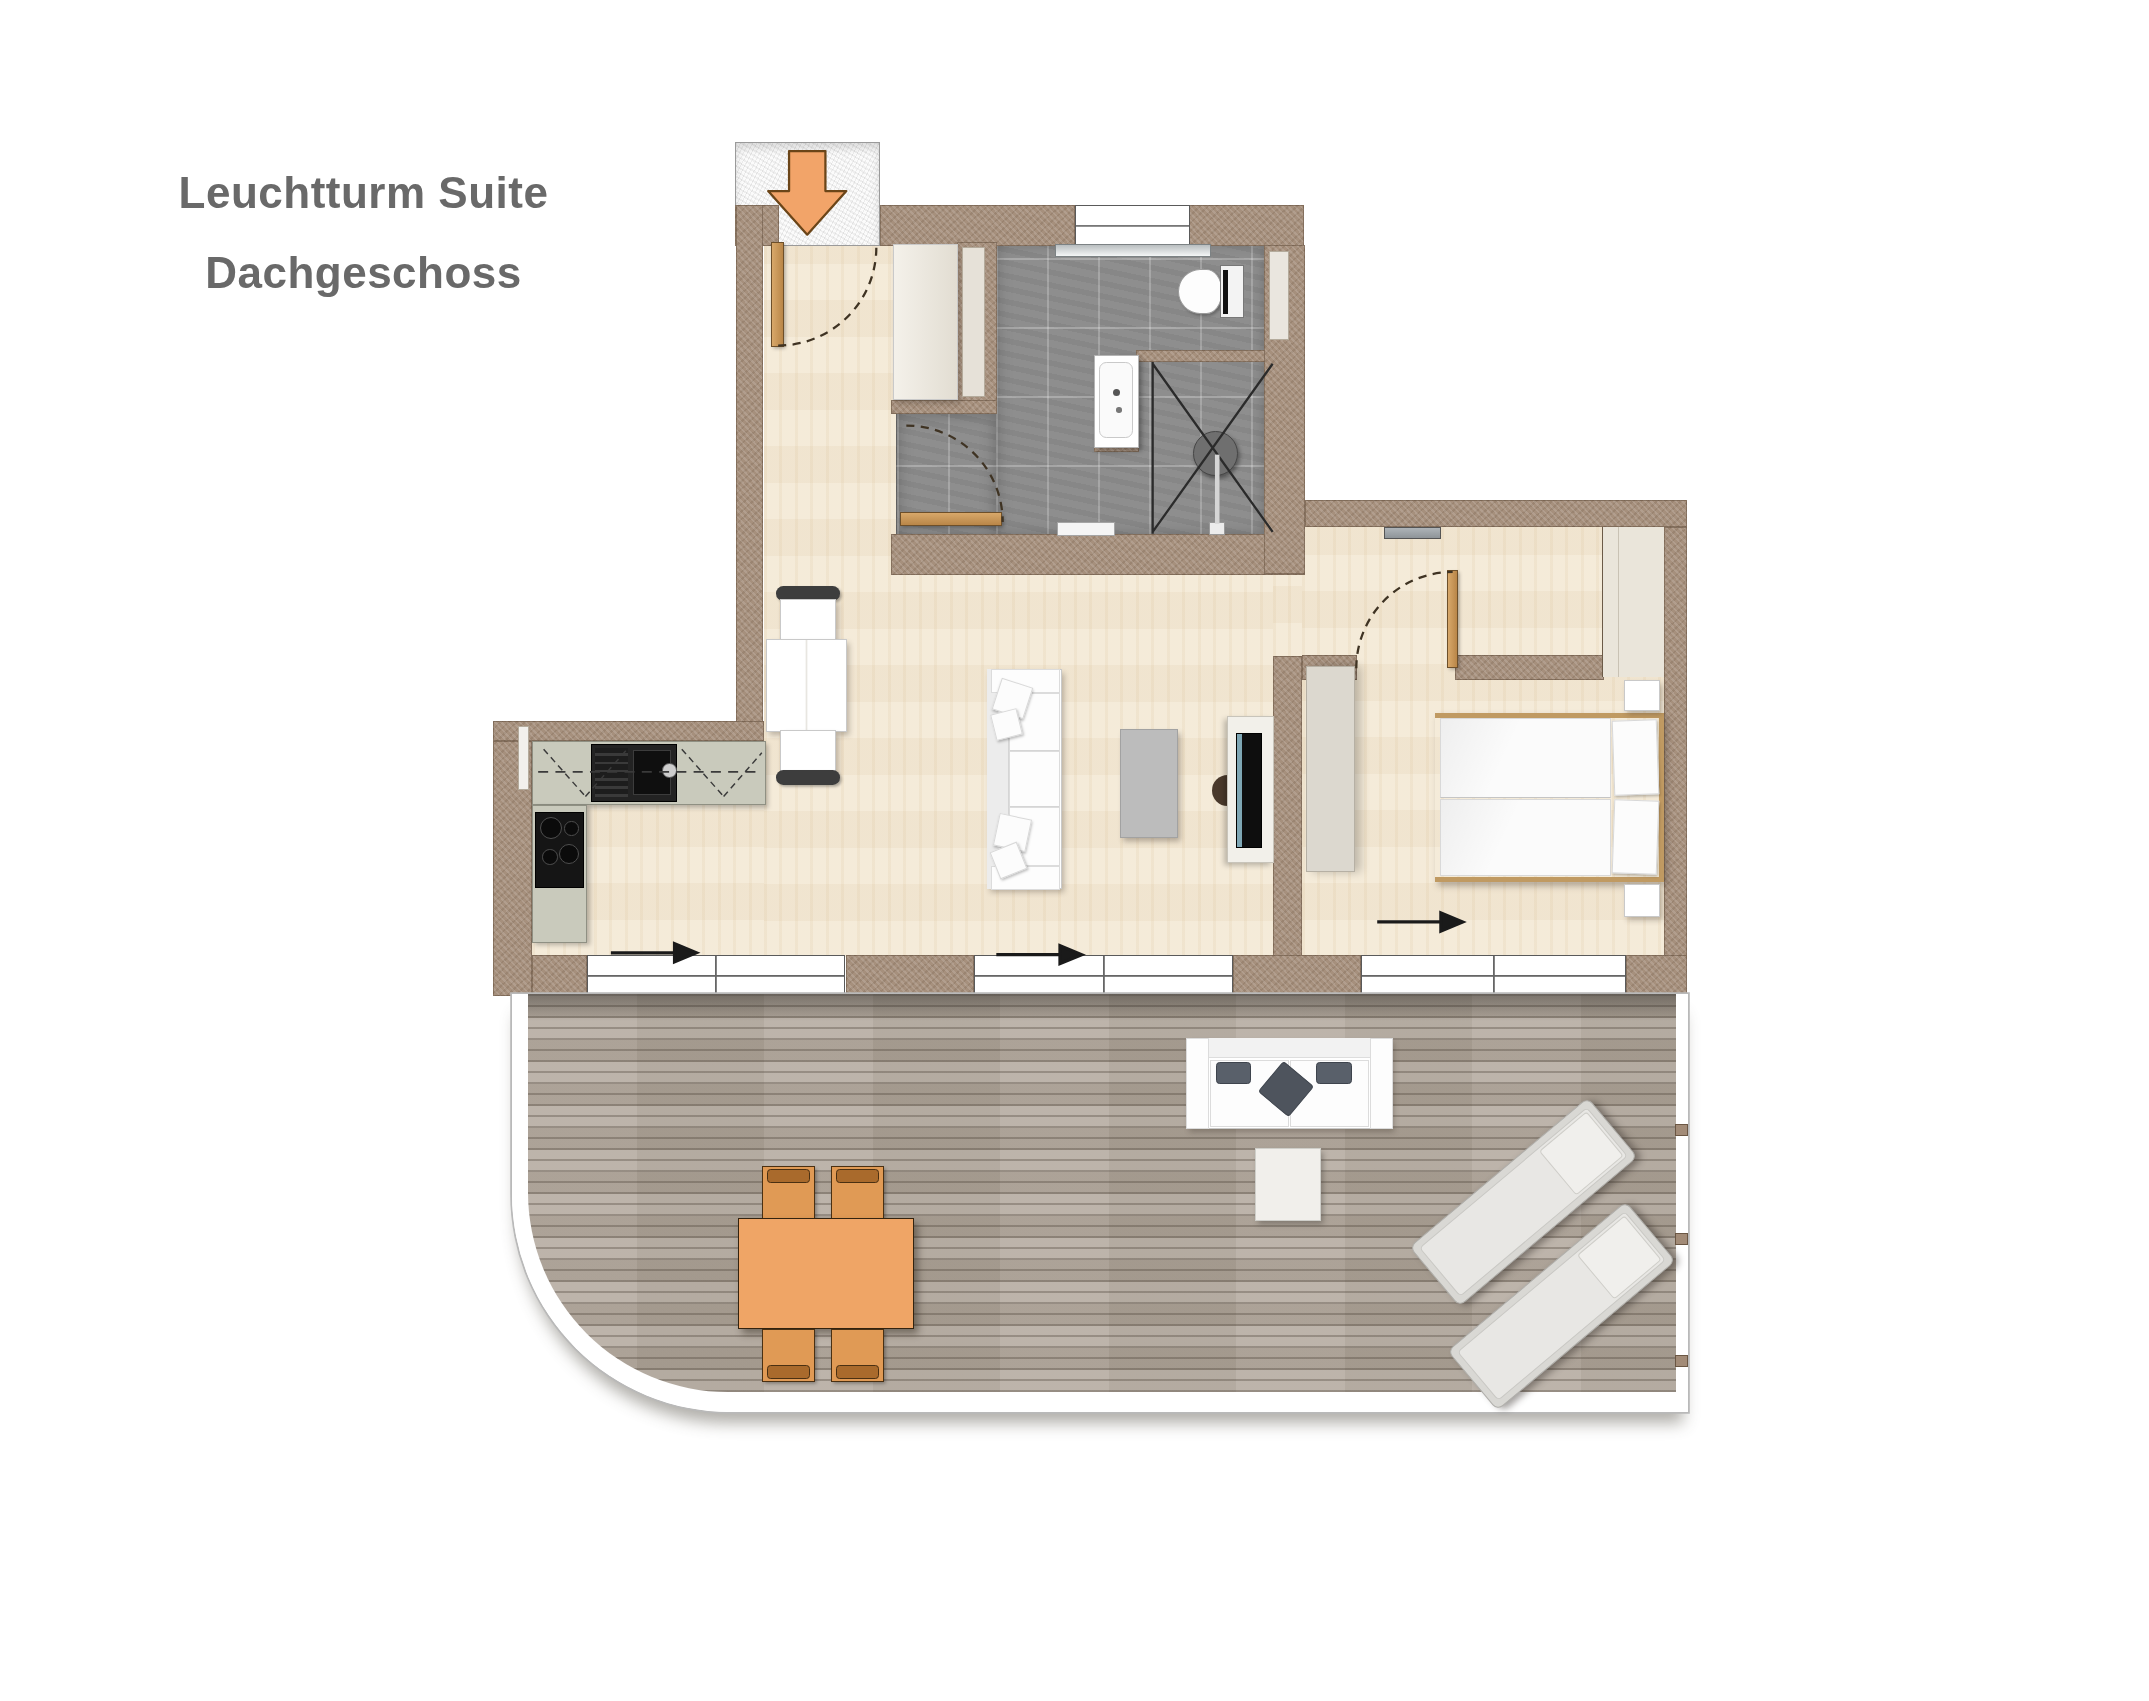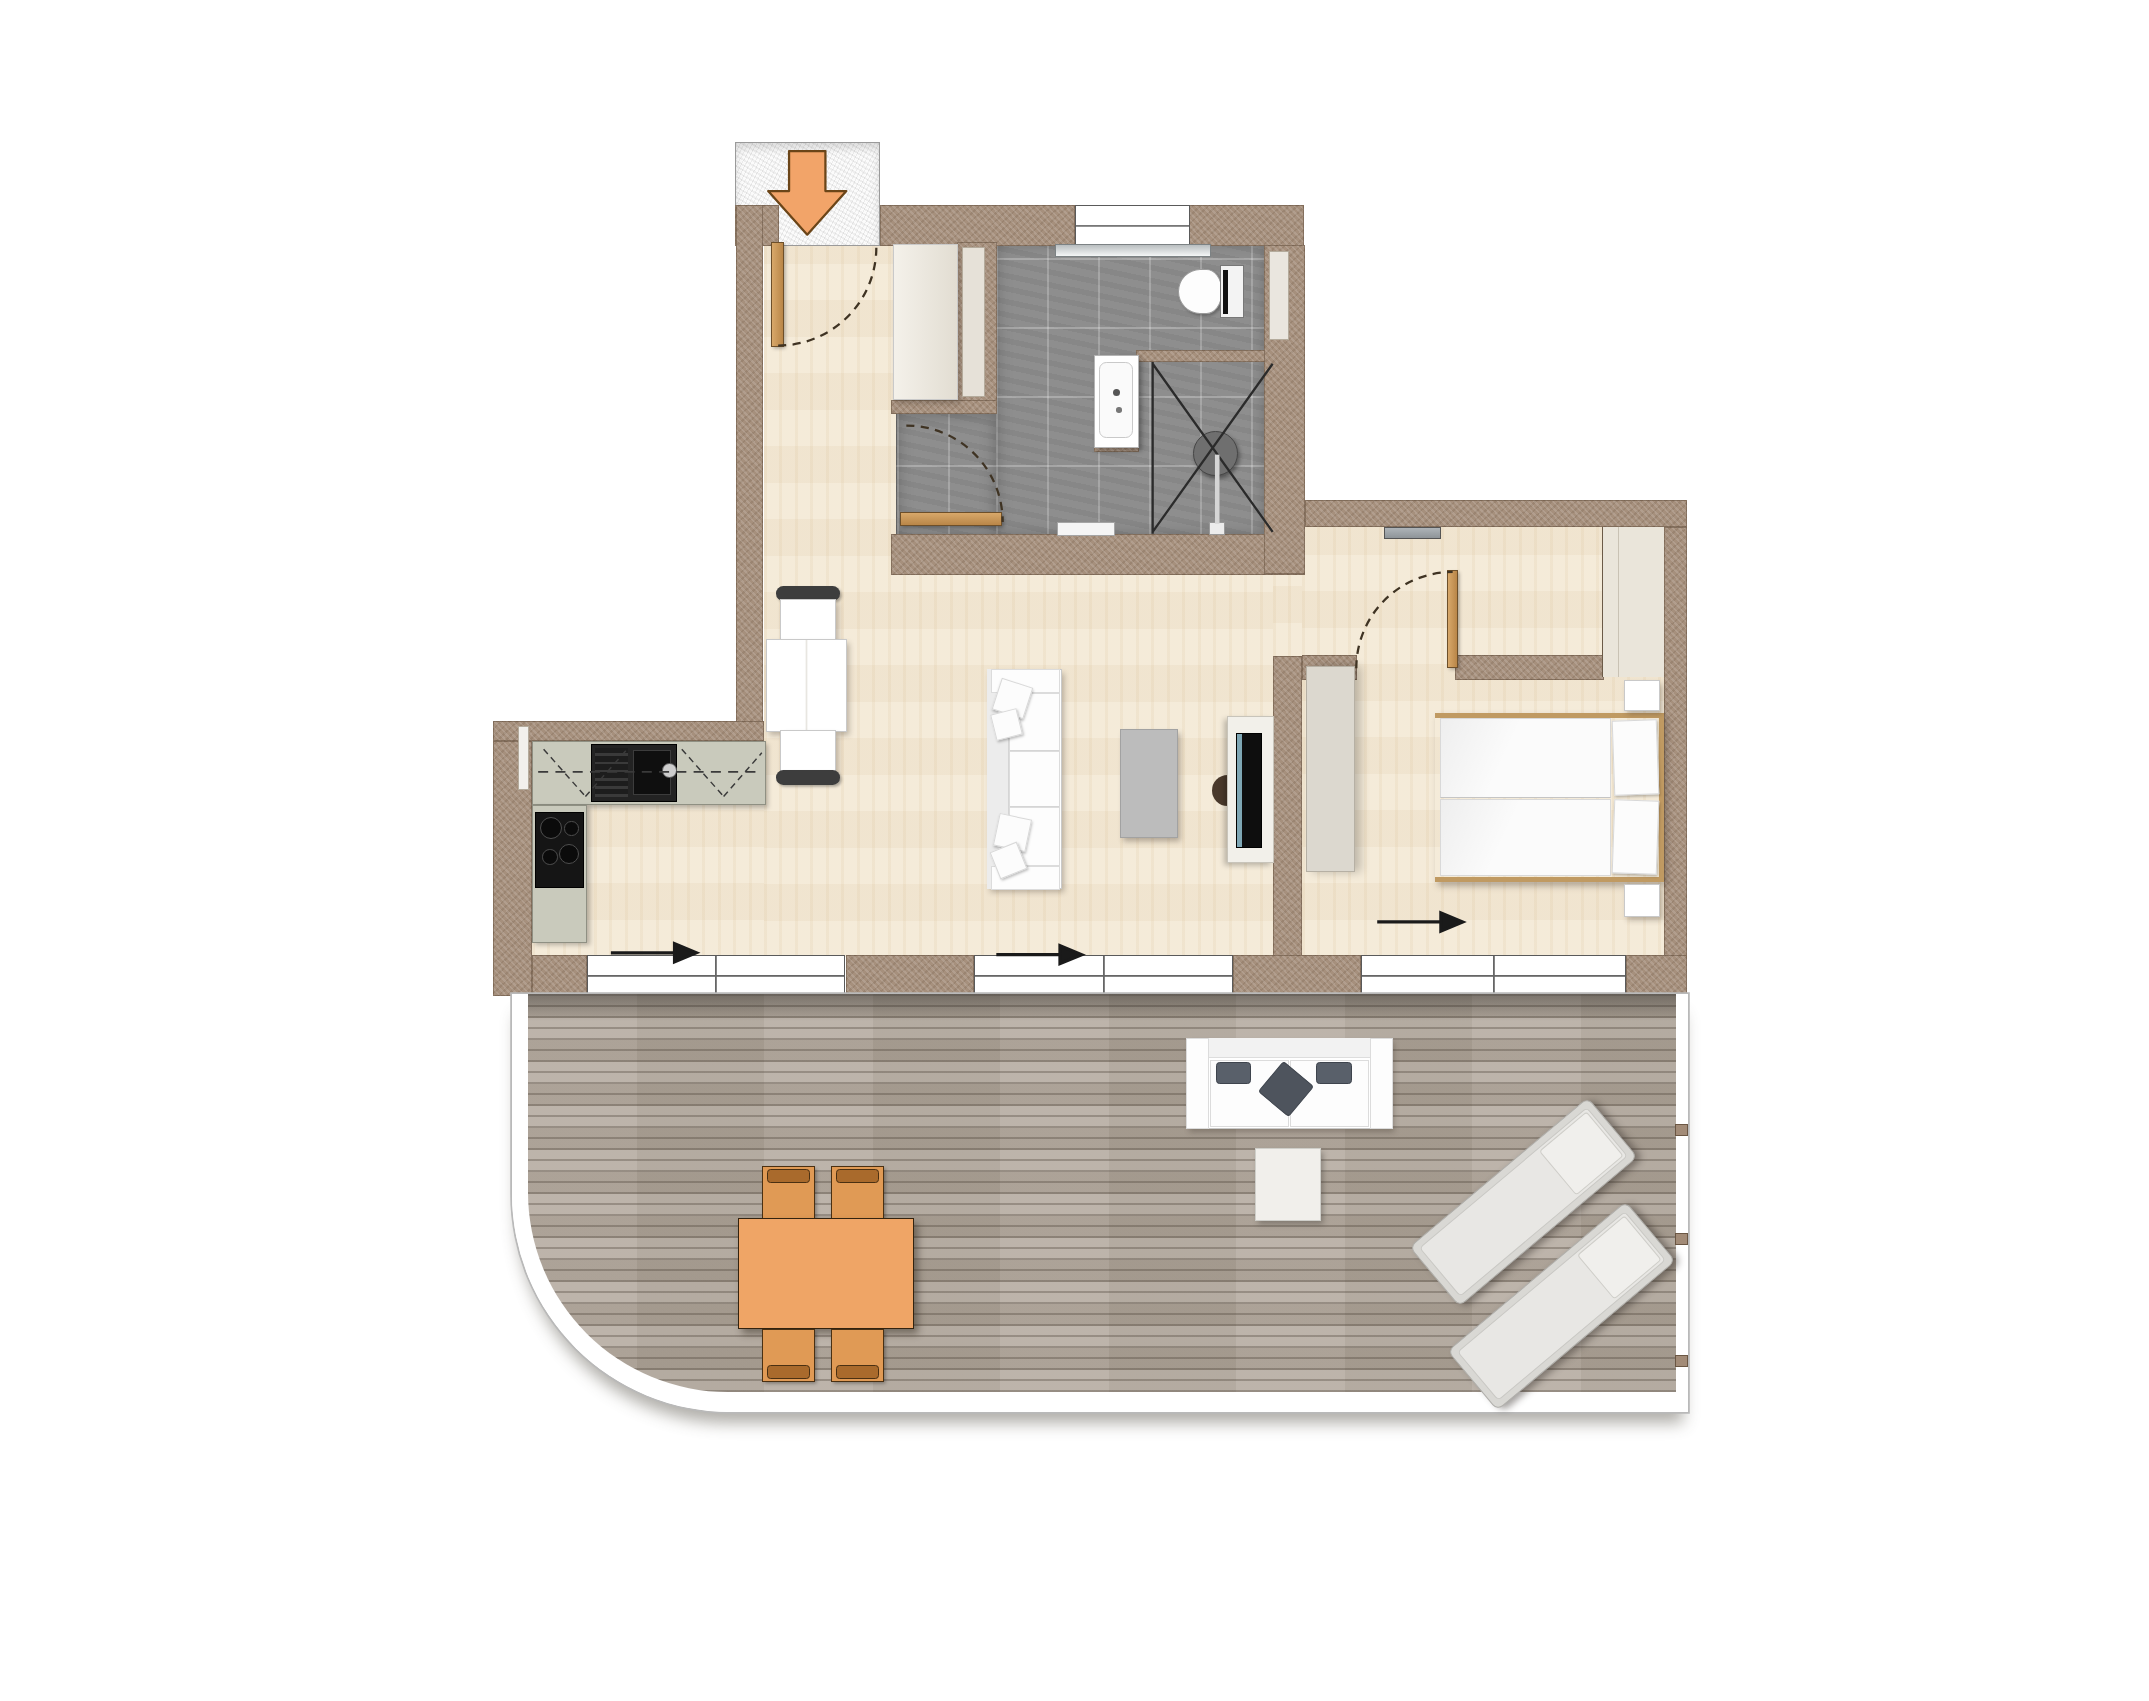--- a/index.html
+++ b/index.html
@@ -77,20 +77,22 @@
      background-repeat:no-repeat;background-size:100% 1.8px,100% 1.8px;
      background-position:0 33%,0 66%;}
   svg{position:absolute;left:0;top:0;pointer-events:none;}
 </style>
 </head>
 <body>
 
 <div class="plan">
 
   <div class="abs title" style="left:109px;top:153px;width:509px;height:182px">
+    <div>Leuchtturm Suite</div>
+    <div>Dachgeschoss</div>
   </div>
 
   <div class="abs wood" style="left:764px;top:242px;width:509px;height:715px"></div>
   <div class="abs wood" style="left:532px;top:741px;width:232px;height:215px"></div>
   <div class="abs wood" style="left:1273px;top:575px;width:29px;height:84px"></div>
   <div class="abs wood" style="left:1302px;top:525px;width:364px;height:431px"></div>
   <div class="abs tile" style="left:996px;top:242px;width:270px;height:294px"></div>
   <div class="abs tile" style="left:896px;top:414px;width:100px;height:122px;border-left:1.8px solid rgba(0,0,0,.3)"></div>
 
   <div class="abs porch" style="left:735px;top:142px;width:145px;height:104px"></div>

